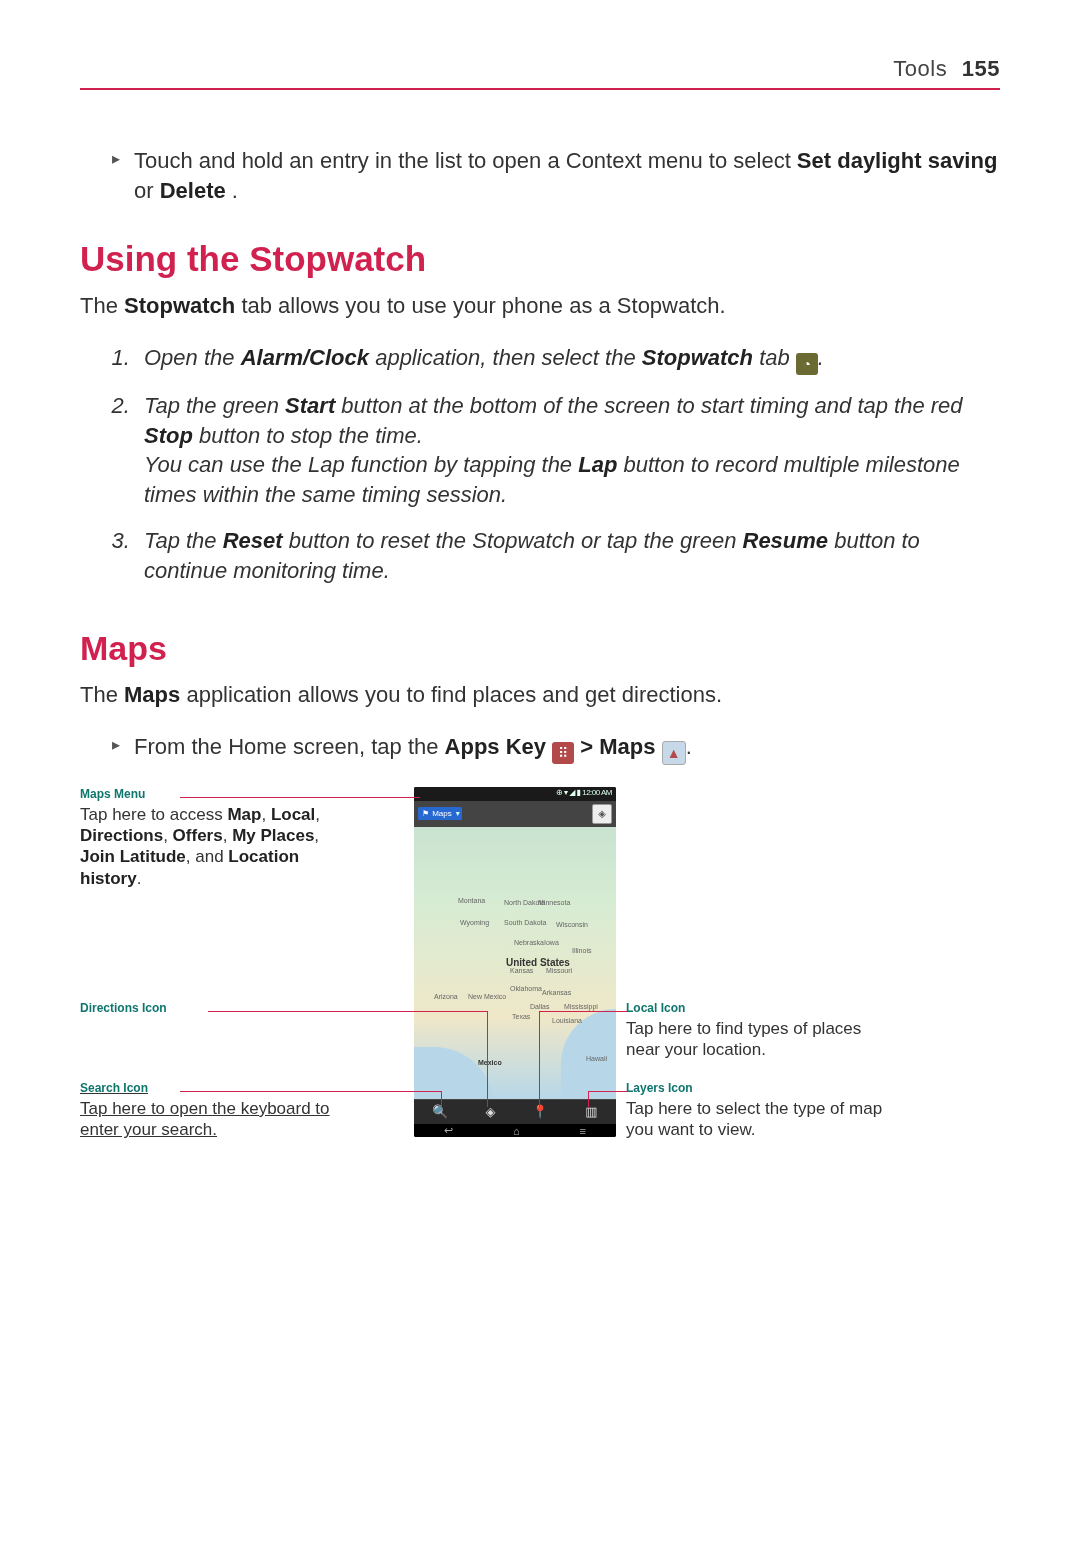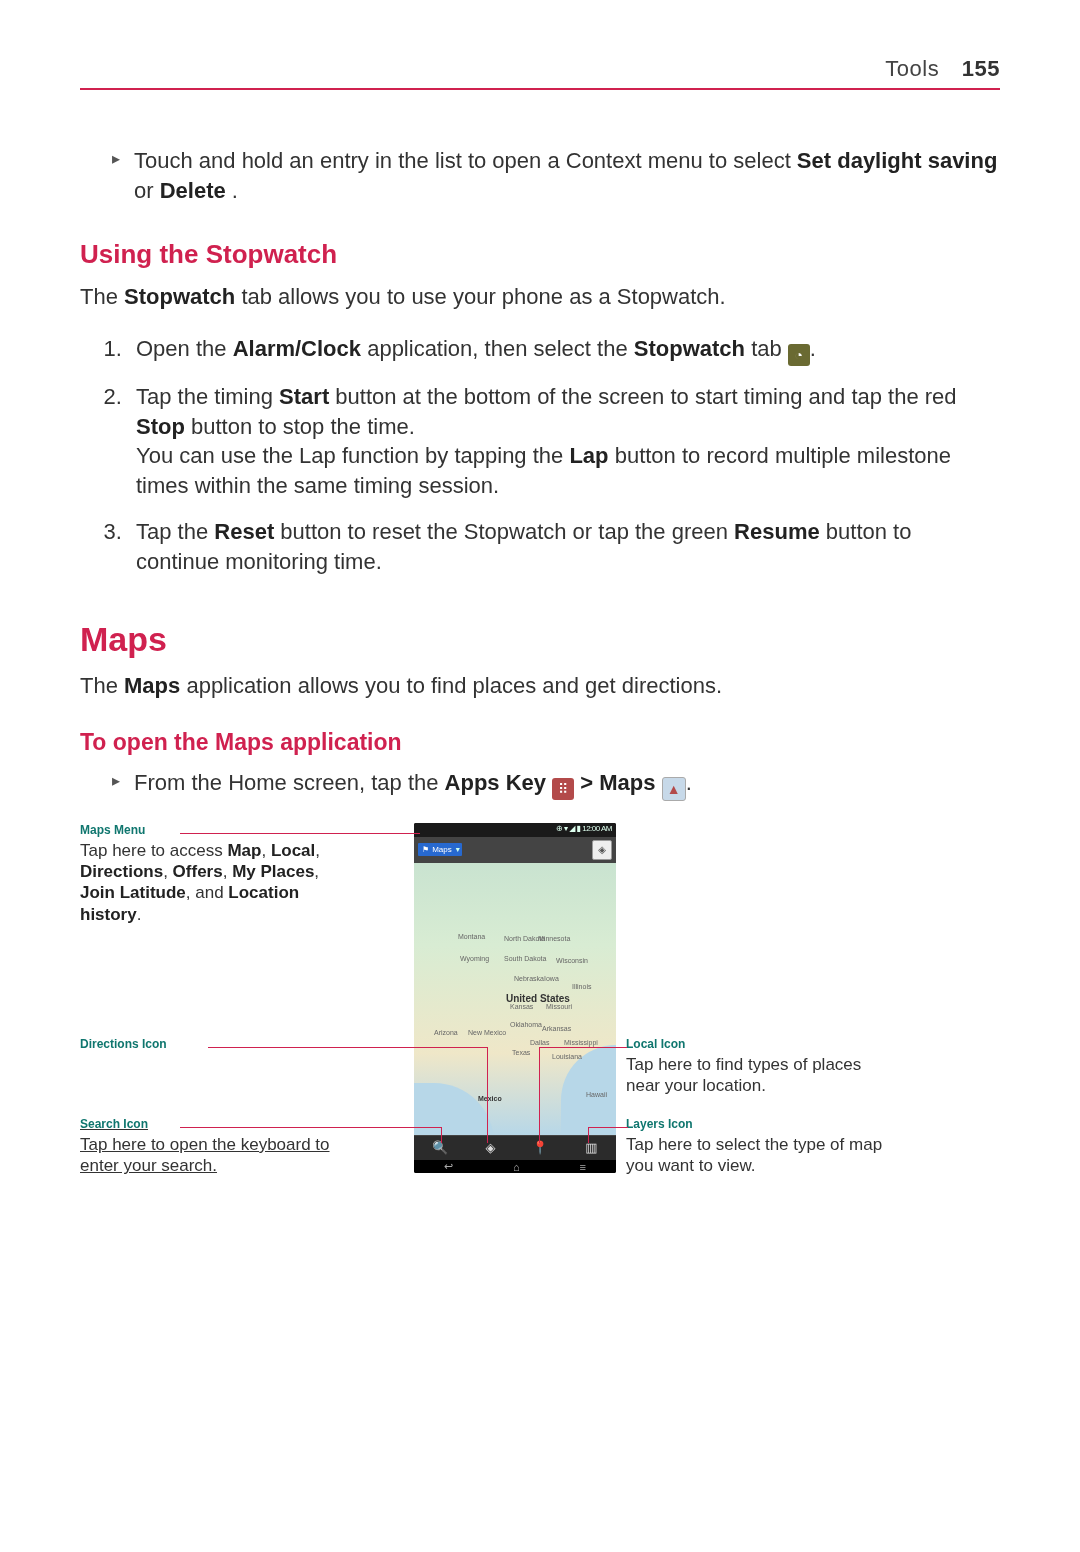--- a/index.html
+++ b/index.html
@@ -21,21 +21,21 @@
     text-align: right;
     font-size: 22px;
     letter-spacing: 0.5px;
   }
   .running-head .section-name {
     font-weight: 400;
     color: #444;
   }
   .running-head .page-number {
     font-weight: 700;
-    margin-left: 16px;
+    margin-left: 8px;
   }
   .body-block {
     font-size: 22px;
     line-height: 1.35;
     margin-bottom: 22px;
     margin-top: 12px;
   }
   .indent-bullet {
     padding-left: 54px;
     position: relative;
@@ -44,40 +44,41 @@
     content: "▸";
     position: absolute;
     left: 32px;
     top: 2px;
     font-size: 16px;
     color: #555;
   }
   .h2 {
     color: #d0214f;
     font-weight: 700;
-    font-size: 26px;
+    font-size: 35px;
     margin: 34px 0 10px 0;
   }
   .h1 {
     color: #d0214f;
     font-weight: 700;
     font-size: 34px;
     margin: 44px 0 6px 0;
   }
   .h3 {
     color: #d0214f;
     font-weight: 600;
     font-size: 23px;
     margin: 28px 0 6px 0;
   }
   ol {
-    margin: 8px;
+    margin: 16px;
     padding-left: 40px;
     font-size: 22px;
     line-height: 1.35;
+    font-style: italic;
   }
   ol > li {
     padding-left: 8px;
     margin-bottom: 16px;
   }
   strong { font-weight: 700; color:#222; }
 
   .inline-icon {
     display: inline-flex;
     align-items: center;
@@ -208,21 +209,21 @@
   <ol>
     <li>
       <span>Open the </span>
       <strong>Alarm/Clock</strong>
       <span> application, then select the </span>
       <strong>Stopwatch</strong>
       <span> tab </span>
       <span class="inline-icon icon-stopwatch">◔</span><span>.</span>
     </li>
     <li>
-      <span>Tap the timing </span>
+      <span>Tap the green </span>
       <strong>Start</strong>
       <span> button at the bottom of the screen to start timing and tap the red </span>
       <strong>Stop</strong>
       <span> button to stop the time.</span><br>
       <span>You can use the Lap function by tapping the </span>
       <strong>Lap</strong>
       <span> button to record multiple milestone times within the same timing session.</span>
     </li>
     <li>
       <span>Tap the </span>
@@ -234,21 +235,20 @@
   </ol>
 
   <div class="h1">Maps</div>
 
   <div class="body-block">
     <span>The </span>
     <strong>Maps</strong>
     <span> application allows you to find places and get directions.</span>
   </div>
 
-  <div class="h3">To open the Maps application</div>
 
   <div class="body-block indent-bullet">
     <span>From the Home screen, tap the </span>
     <strong>Apps Key </strong>
     <span class="inline-icon icon-apps">⠿</span>
     <strong> &gt; </strong>
     <strong>Maps </strong>
     <span class="inline-icon icon-maps">▲</span><span>.</span>
   </div>
 

